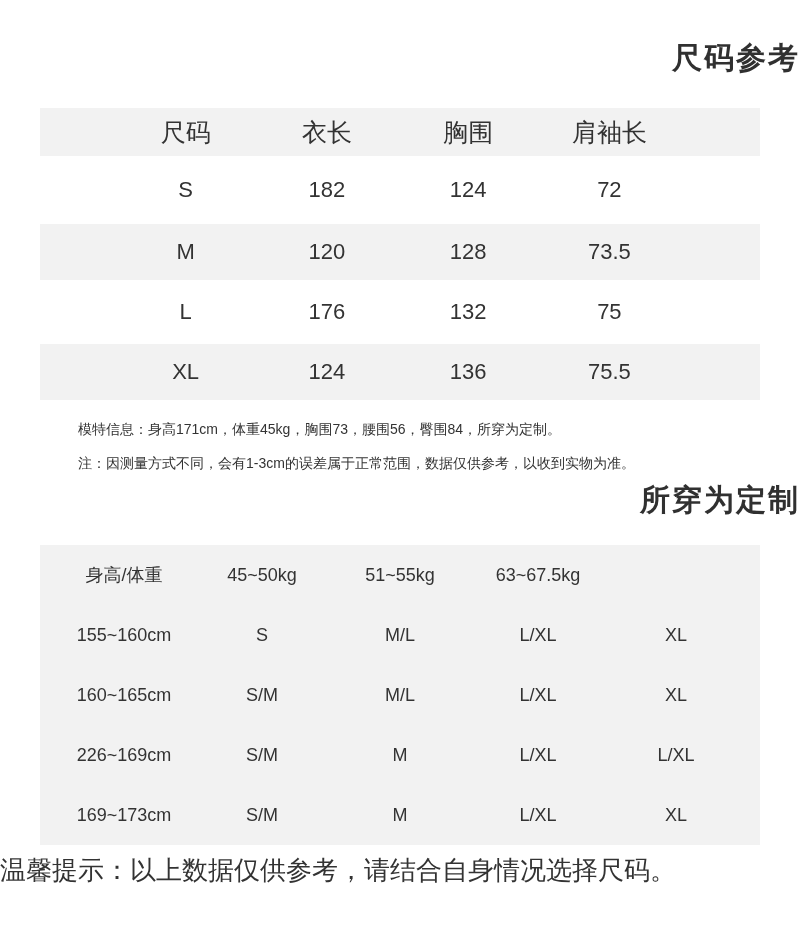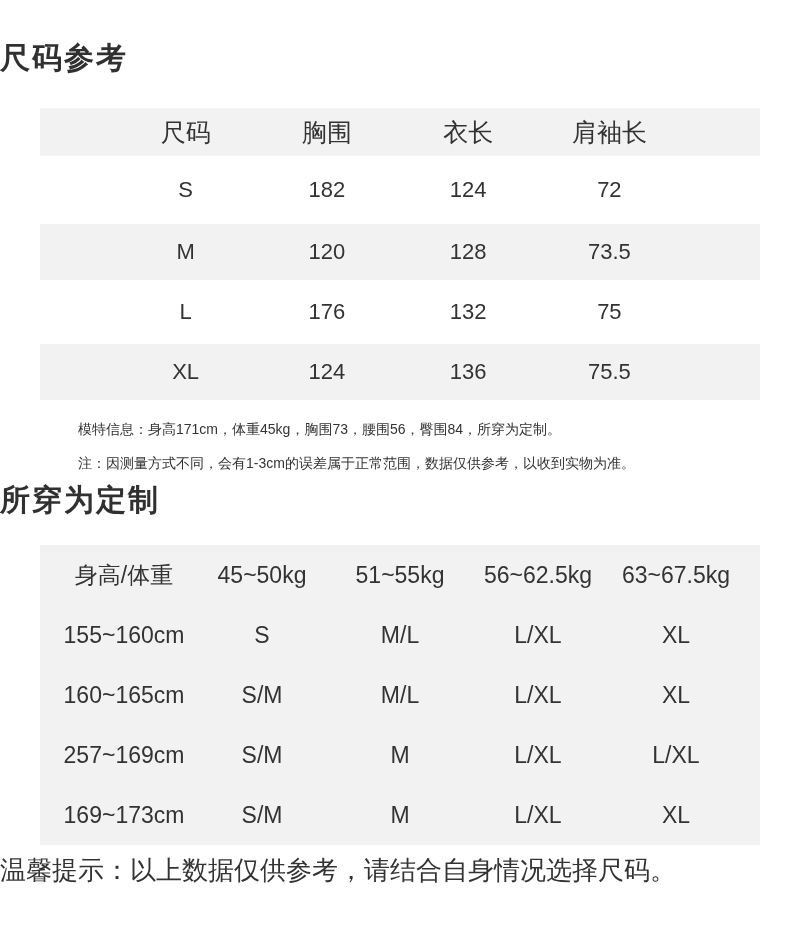--- a/index.html
+++ b/index.html
@@ -4,21 +4,21 @@
 <style>
   :root { --stripe:#f2f2f2; --text:#333333; --title:#303030; --page-bg:#ffffff; }
   * { box-sizing:border-box; }
   html,body { margin:0; padding:0; }
   body {
     width:800px; height:929px; background:var(--page-bg);
     font-family:"Liberation Sans","DejaVu Sans",sans-serif;
     color:var(--text); overflow:hidden;
   }
   .section-title {
-    margin:0; padding-top:40px; text-align:left;
+    margin:0; padding-top:40px; text-align:right;
     font-size:30px; line-height:36px; font-weight:700;
     color:var(--title); letter-spacing:2px;
   }
   .section-title.second { padding-top:0; margin-top:2px; }
 
   .size-table { width:720px; margin:0 auto; }
   .size-table.ref { margin-top:32px; }
   .size-table.rec { margin-top:27px; background:var(--stripe); }
 
   .t-row { display:grid; align-items:center; text-align:center; }
@@ -26,43 +26,43 @@
   .grid5 { grid-template-columns:repeat(5,1fr); padding:0 15px; }
 
   .ref .t-row.header { height:48px; background:var(--stripe); font-size:21px; }
   .ref .t-row.r1 { height:68px; }
   .ref .t-row.r2 { height:56px; background:var(--stripe); }
   .ref .t-row.r3 { height:64px; }
   .ref .t-row.r4 { height:56px; background:var(--stripe); }
   .ref .t-row .cell { font-size:22px; }
   .ref .t-row.header .cell { font-size:25px; }
 
-  .rec .t-row { height:60px; font-size:23px; }
+  .rec .t-row { height:60px; font-size:18px; }
   .rec .t-row.header { height:60px; }
 
   .notes { margin:12px 0 0 78px; }
   .notes p { margin:0; font-size:14px; line-height:34px; color:var(--text); }
 
   .footer-note {
     margin:8px 0 0 0; text-align:left;
     font-size:26px; line-height:34px; color:var(--text);
   }
 </style>
 </head>
 <body>
 
 <div>
 
   <h1 class="section-title">尺码参考</h1>
 
   <div class="size-table ref">
     <div class="t-row header grid4">
       <div class="cell">尺码</div>
+      <div class="cell">衣长</div>
       <div class="cell">胸围</div>
-      <div class="cell">衣长</div>
       <div class="cell">肩袖长</div>
     </div>
     <div class="t-row r1 grid4">
       <div class="cell">S</div>
       <div class="cell">182</div>
       <div class="cell">124</div>
       <div class="cell">72</div>
     </div>
     <div class="t-row r2 grid4">
       <div class="cell">M</div>
@@ -89,39 +89,38 @@
     <p>注：因测量方式不同，会有1-3cm的误差属于正常范围，数据仅供参考，以收到实物为准。</p>
   </div>
 
   <h1 class="section-title second">所穿为定制</h1>
 
   <div class="size-table rec">
     <div class="t-row header grid5">
       <div class="cell">身高/体重</div>
       <div class="cell">45~50kg</div>
       <div class="cell">51~55kg</div>
-      <div class="cell">56~62.5kg</div>
       <div class="cell">63~67.5kg</div>
     </div>
     <div class="t-row grid5">
       <div class="cell">155~160cm</div>
       <div class="cell">S</div>
       <div class="cell">M/L</div>
       <div class="cell">L/XL</div>
       <div class="cell">XL</div>
     </div>
     <div class="t-row grid5">
       <div class="cell">160~165cm</div>
       <div class="cell">S/M</div>
       <div class="cell">M/L</div>
       <div class="cell">L/XL</div>
       <div class="cell">XL</div>
     </div>
     <div class="t-row grid5">
-      <div class="cell">257~169cm</div>
+      <div class="cell">226~169cm</div>
       <div class="cell">S/M</div>
       <div class="cell">M</div>
       <div class="cell">L/XL</div>
       <div class="cell">L/XL</div>
     </div>
     <div class="t-row grid5">
       <div class="cell">169~173cm</div>
       <div class="cell">S/M</div>
       <div class="cell">M</div>
       <div class="cell">L/XL</div>

